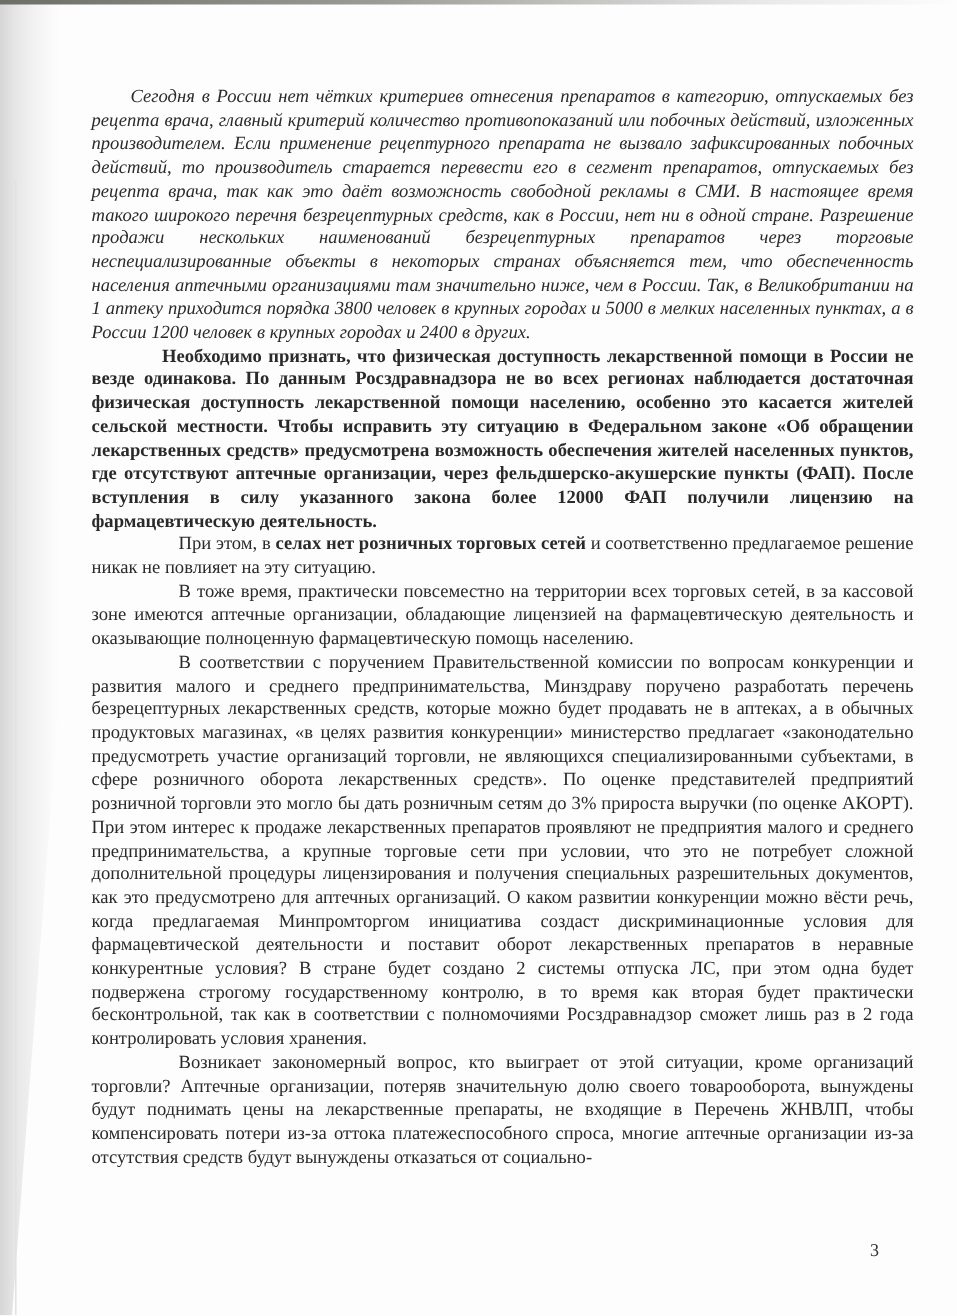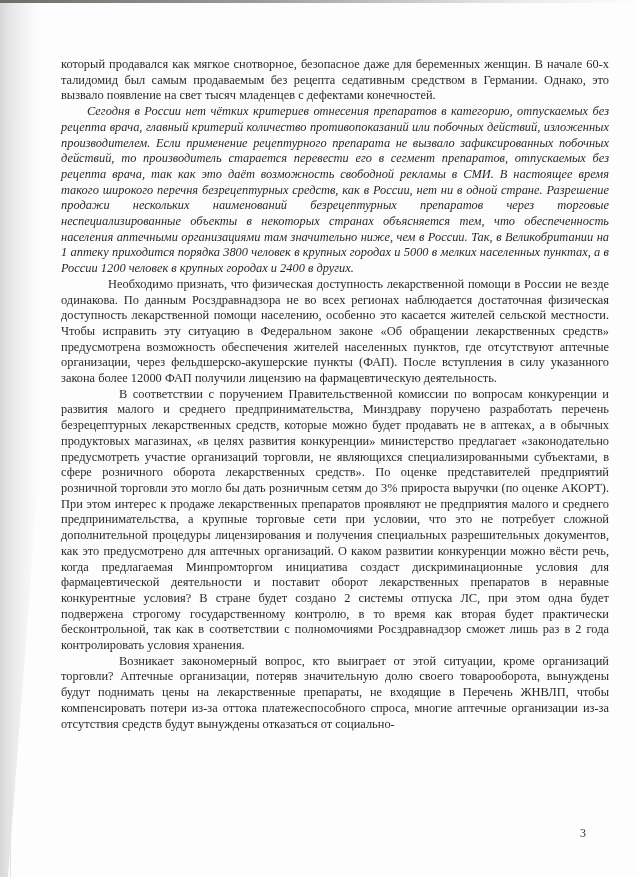--- a/index.html
+++ b/index.html
@@ -41,39 +41,40 @@
       width: 548px;
     }
     .p {
       margin: 0;
       font-size: 12.4px;
       line-height: 15.7px;
       text-align: justify;
       text-align-last: left;
     }
     .indent1 { text-indent: 26px; font-style: italic; }
-    .indent2 { text-indent: 47px; }
+    .indent2 { text-indent: 47px; font-weight: bold; }
     .indent3 { text-indent: 58px; }
     .bold { font-weight: bold; }
     .page-number {
       position: absolute;
       left: 580px;
       top: 826px;
       font-size: 12px;
       color: #333;
     }
   </style>
 </head>
 <body>
 
 <div class="scan-shadow"></div>
 <div class="scan-left-line"></div>
 <div class="scan-top-edge"></div>
 
 <div class="page">
-  <p class="p">который продавался как мягкое снотворное, безопасное даже для беременных женщин. В начале 60-х талидомид был самым продаваемым без рецепта седативным средством в Германии.  Однако, это вызвало появление на свет тысяч младенцев с дефектами конечностей.</p>
   <p class="p indent1">Сегодня в России нет чётких критериев отнесения препаратов в категорию, отпускаемых без рецепта врача, главный критерий количество противопоказаний или побочных действий, изложенных производителем. Если применение рецептурного препарата не вызвало зафиксированных побочных действий, то производитель старается перевести его в сегмент препаратов, отпускаемых без рецепта врача, так как это даёт возможность свободной рекламы в СМИ. В настоящее время такого широкого перечня безрецептурных средств, как в России, нет ни в одной стране.  Разрешение продажи нескольких наименований безрецептурных препаратов через торговые неспециализированные объекты в некоторых странах объясняется тем, что обеспеченность населения аптечными организациями там значительно ниже, чем в России. Так, в Великобритании на 1 аптеку приходится порядка 3800 человек в крупных городах и 5000 в мелких населенных пунктах, а в России 1200 человек в крупных городах и 2400 в других.</p>
   <p class="p indent2">Необходимо признать, что физическая доступность лекарственной помощи в России не везде одинакова. По данным Росздравнадзора не во всех регионах наблюдается достаточная физическая доступность лекарственной помощи населению, особенно это касается жителей сельской местности. Чтобы исправить эту ситуацию в Федеральном законе «Об обращении лекарственных средств»  предусмотрена возможность обеспечения жителей населенных пунктов, где отсутствуют аптечные организации, через фельдшерско-акушерские пункты (ФАП). После вступления в силу указанного закона более 12000 ФАП получили лицензию на фармацевтическую деятельность.</p>
+  <p class="p indent3"><span>При этом, в </span><span class="bold">селах нет розничных торговых сетей</span><span> и соответственно предлагаемое решение никак не повлияет на эту ситуацию.</span></p>
+  <p class="p indent3">В тоже время, практически повсеместно  на территории всех торговых сетей,  в за кассовой зоне имеются аптечные организации, обладающие лицензией на фармацевтическую деятельность и оказывающие полноценную фармацевтическую помощь населению.</p>
   <p class="p indent3">В соответствии с поручением Правительственной комиссии по вопросам конкуренции и развития малого и среднего предпринимательства, Минздраву поручено разработать  перечень безрецептурных лекарственных средств, которые можно будет продавать не в аптеках, а в обычных продуктовых магазинах,  «в целях развития конкуренции»  министерство  предлагает  «законодательно  предусмотреть  участие организаций торговли, не являющихся специализированными субъектами, в сфере розничного оборота лекарственных средств». По оценке представителей предприятий розничной торговли это могло бы дать розничным сетям до 3% прироста выручки (по оценке АКОРТ). При этом интерес к продаже лекарственных препаратов  проявляют не предприятия малого и среднего предпринимательства, а крупные торговые сети при условии, что это не потребует сложной дополнительной процедуры лицензирования и получения специальных разрешительных документов, как это предусмотрено для аптечных организаций. О каком развитии конкуренции можно вёсти речь, когда предлагаемая Минпромторгом инициатива создаст дискриминационные условия для фармацевтической деятельности и поставит оборот лекарственных препаратов в неравные конкурентные условия? В стране будет создано 2 системы отпуска ЛС, при этом одна будет подвержена строгому государственному контролю, в то время как вторая будет практически бесконтрольной, так как в соответствии с полномочиями Росздравнадзор сможет лишь раз в 2 года контролировать условия хранения.</p>
   <p class="p indent3">Возникает закономерный вопрос, кто выиграет от этой ситуации, кроме организаций торговли? Аптечные организации, потеряв значительную долю своего товарооборота, вынуждены будут поднимать цены на лекарственные препараты, не входящие в Перечень ЖНВЛП, чтобы компенсировать потери из-за оттока платежеспособного спроса, многие аптечные организации из-за отсутствия средств будут вынуждены отказаться от социально-</p>
 </div>
 
 <div class="page-number">3</div>
 
 </body></html>

